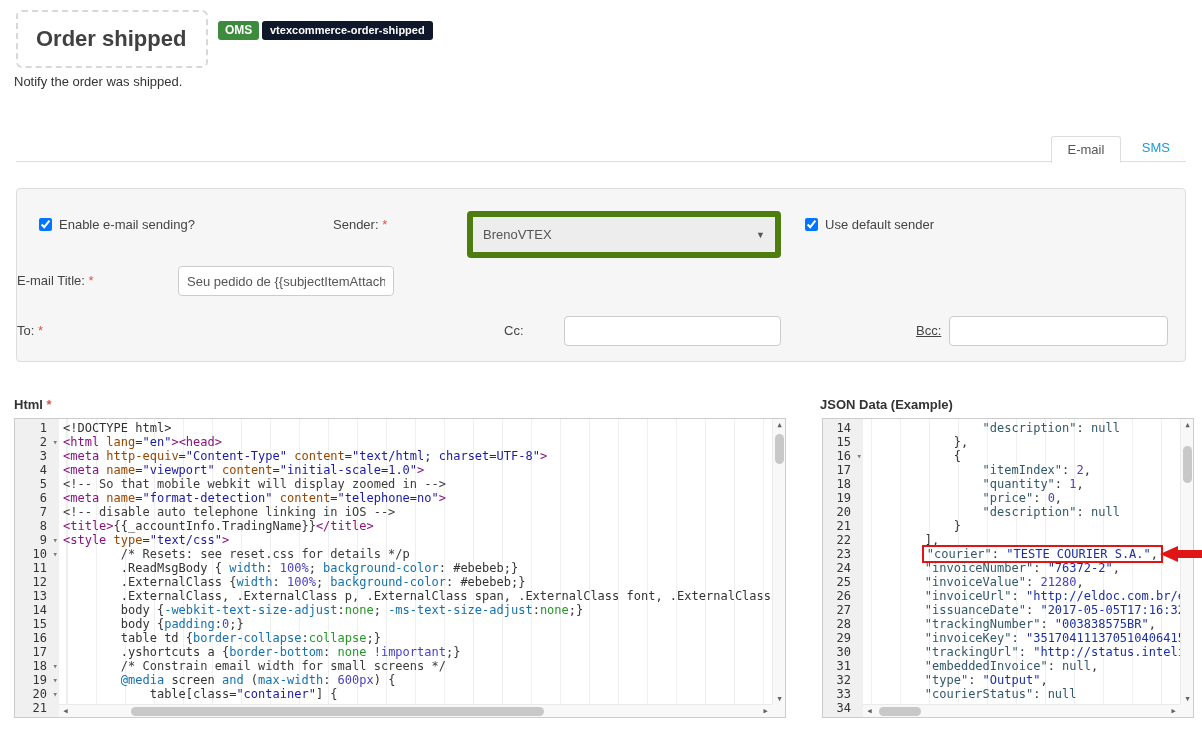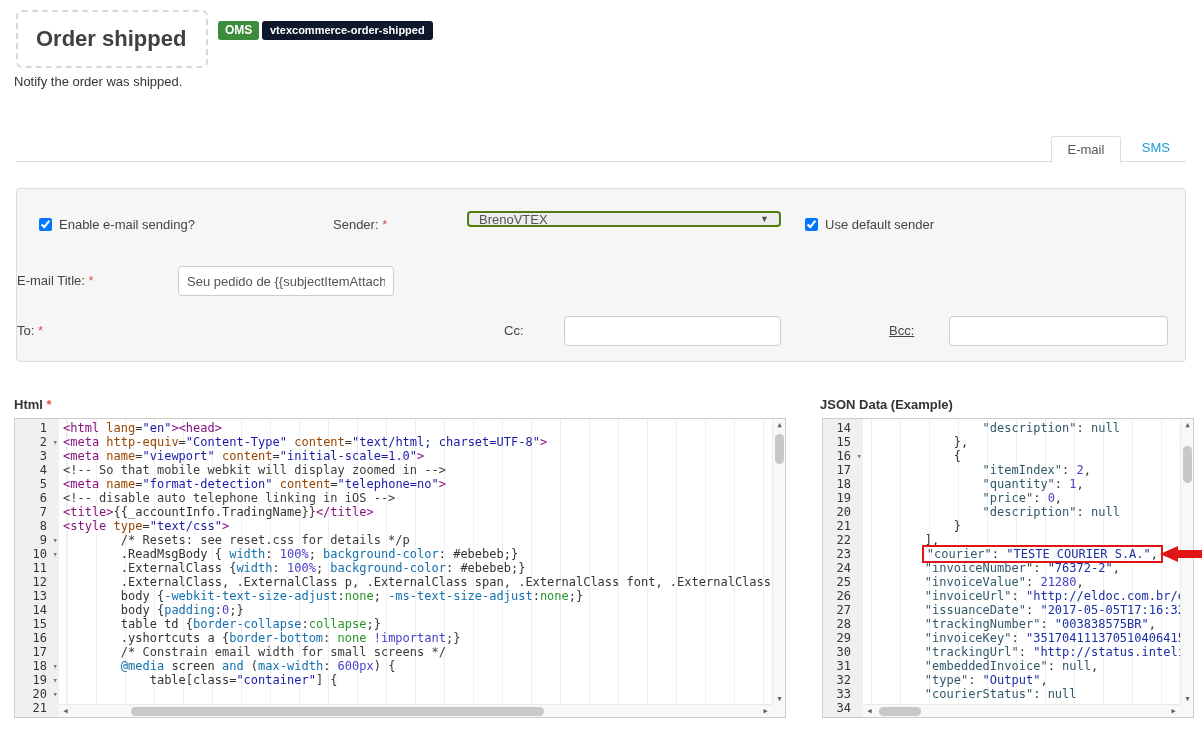--- a/index.html
+++ b/index.html
@@ -25,22 +25,22 @@
 
   
   .panel { position:absolute; left:16px; top:188px; width:1170px; height:174px;
            background:#f6f6f6; border:1px solid #ddd; border-radius:4px; }
   .panel label.txt { position:absolute; font-size:13px; color:#444; white-space:nowrap; }
   .right { text-align:left; }
   .req { color:#d9534f; }
   .cb { position:absolute; width:13px; height:13px; }
   input.field { position:absolute; height:30px; border:1px solid #ccc; border-radius:4px; background:#fff;
                 font-size:13px; color:#555; padding:0 8px; font-family:"Liberation Sans",sans-serif; }
-  .select { position:absolute; left:450px; top:22px; width:314px; height:16px; background:#ededed;
-            border:2px solid #4d7c0f; border-radius:4px; font-size:13px; color:#555;
+  .select { position:absolute; left:450px; top:22px; width:314px; height:47px; background:#ededed;
+            border:6px solid #4d7c0f; border-radius:4px; font-size:13px; color:#555;
             display:flex; align-items:center; padding:0 10px; cursor:pointer; }
   .select .caret { margin-left:auto; font-size:9px; color:#555; }
 
   
   .ed-label { position:absolute; top:397px; font-size:13px; font-weight:bold; color:#333; }
 
   
   .editor { position:absolute; top:418px; height:300px; border:1px solid #ccc; background:#fff;
             display:flex; font-family:"DejaVu Sans Mono","Liberation Mono",monospace; font-size:12px; }
   #html-editor { left:14px; width:772px; }
@@ -116,21 +116,21 @@
     <label class="txt" style="left:808px; top:28px;">Use default sender</label>
 
     <label class="txt right" style="left:0; top:84px; width:152px;"><span>E-mail Title:</span> <span class="req">*</span></label>
     <input class="field" style="left: 161px; top: 77px; width: 216px;" value="Seu pedido de {{subjectItemAttachr">
 
     <label class="txt right" style="left:0; top:134px; width:152px;"><span>To:</span> <span class="req">*</span></label>
 
     <label class="txt right" style="left:487px; top:134px; width:50px;">Cc:</label>
     <input class="field" style="left: 547px; top: 127px; width: 217px;" value="">
 
-    <label class="txt right" style="left:872px; top:134px; width:50px;text-decoration:underline;">Bcc:</label>
+    <label class="txt right" style="left:899px; top:134px; width:50px;text-decoration:underline;">Bcc:</label>
     <input class="field" style="left: 932px; top: 127px; width: 219px;" value="">
   </div>
 
   <div class="ed-label" style="left:14px;"><span>Html</span> <span class="req">*</span></div>
   <div class="editor" id="html-editor">
     <div class="gutter">
         <div class="gl">1</div>
         <div class="gl">2<span class="fold">▾</span></div>
         <div class="gl">3</div>
         <div class="gl">4</div>
@@ -146,20 +146,21 @@
         <div class="gl">14</div>
         <div class="gl">15</div>
         <div class="gl">16</div>
         <div class="gl">17</div>
         <div class="gl">18<span class="fold">▾</span></div>
         <div class="gl">19<span class="fold">▾</span></div>
         <div class="gl">20<span class="fold">▾</span></div>
         <div class="gl">21</div>
       </div>
     <div class="code">
+        <div class="cl"><span class="tk-plain">&lt;!DOCTYPE html&gt;</span></div>
         <div class="cl"><span class="tk-tag">&lt;html </span><span class="tk-attr">lang</span><span class="tk-plain">=</span><span class="tk-val">"en"</span><span class="tk-tag">&gt;&lt;head&gt;</span></div>
         <div class="cl"><span class="tk-tag">&lt;meta </span><span class="tk-attr">http-equiv</span><span class="tk-plain">=</span><span class="tk-val">"Content-Type"</span><span class="tk-plain"> </span><span class="tk-attr">content</span><span class="tk-plain">=</span><span class="tk-val">"text/html; charset=UTF-8"</span><span class="tk-tag">&gt;</span></div>
         <div class="cl"><span class="tk-tag">&lt;meta </span><span class="tk-attr">name</span><span class="tk-plain">=</span><span class="tk-val">"viewport"</span><span class="tk-plain"> </span><span class="tk-attr">content</span><span class="tk-plain">=</span><span class="tk-val">"initial-scale=1.0"</span><span class="tk-tag">&gt;</span></div>
         <div class="cl"><span class="tk-comment">&lt;!-- So that mobile webkit will display zoomed in --&gt;</span></div>
         <div class="cl"><span class="tk-tag">&lt;meta </span><span class="tk-attr">name</span><span class="tk-plain">=</span><span class="tk-val">"format-detection"</span><span class="tk-plain"> </span><span class="tk-attr">content</span><span class="tk-plain">=</span><span class="tk-val">"telephone=no"</span><span class="tk-tag">&gt;</span></div>
         <div class="cl"><span class="tk-comment">&lt;!-- disable auto telephone linking in iOS --&gt;</span></div>
         <div class="cl"><span class="tk-tag">&lt;title&gt;</span><span class="tk-plain">{{_accountInfo.TradingName}}</span><span class="tk-tag">&lt;/title&gt;</span></div>
         <div class="cl"><span class="tk-tag">&lt;style </span><span class="tk-attr">type</span><span class="tk-plain">=</span><span class="tk-val">"text/css"</span><span class="tk-tag">&gt;</span></div>
         <div class="cl"><span class="tk-plain">        </span><span class="tk-comment">/* Resets: see reset.css for details */</span><span class="tk-plain">p</span></div>
         <div class="cl"><span class="tk-plain">        .ReadMsgBody { </span><span class="tk-prop">width</span><span class="tk-plain">: </span><span class="tk-num">100%</span><span class="tk-plain">; </span><span class="tk-prop">background-color</span><span class="tk-plain">: </span><span class="tk-plain">#ebebeb</span><span class="tk-plain">;}</span></div>

